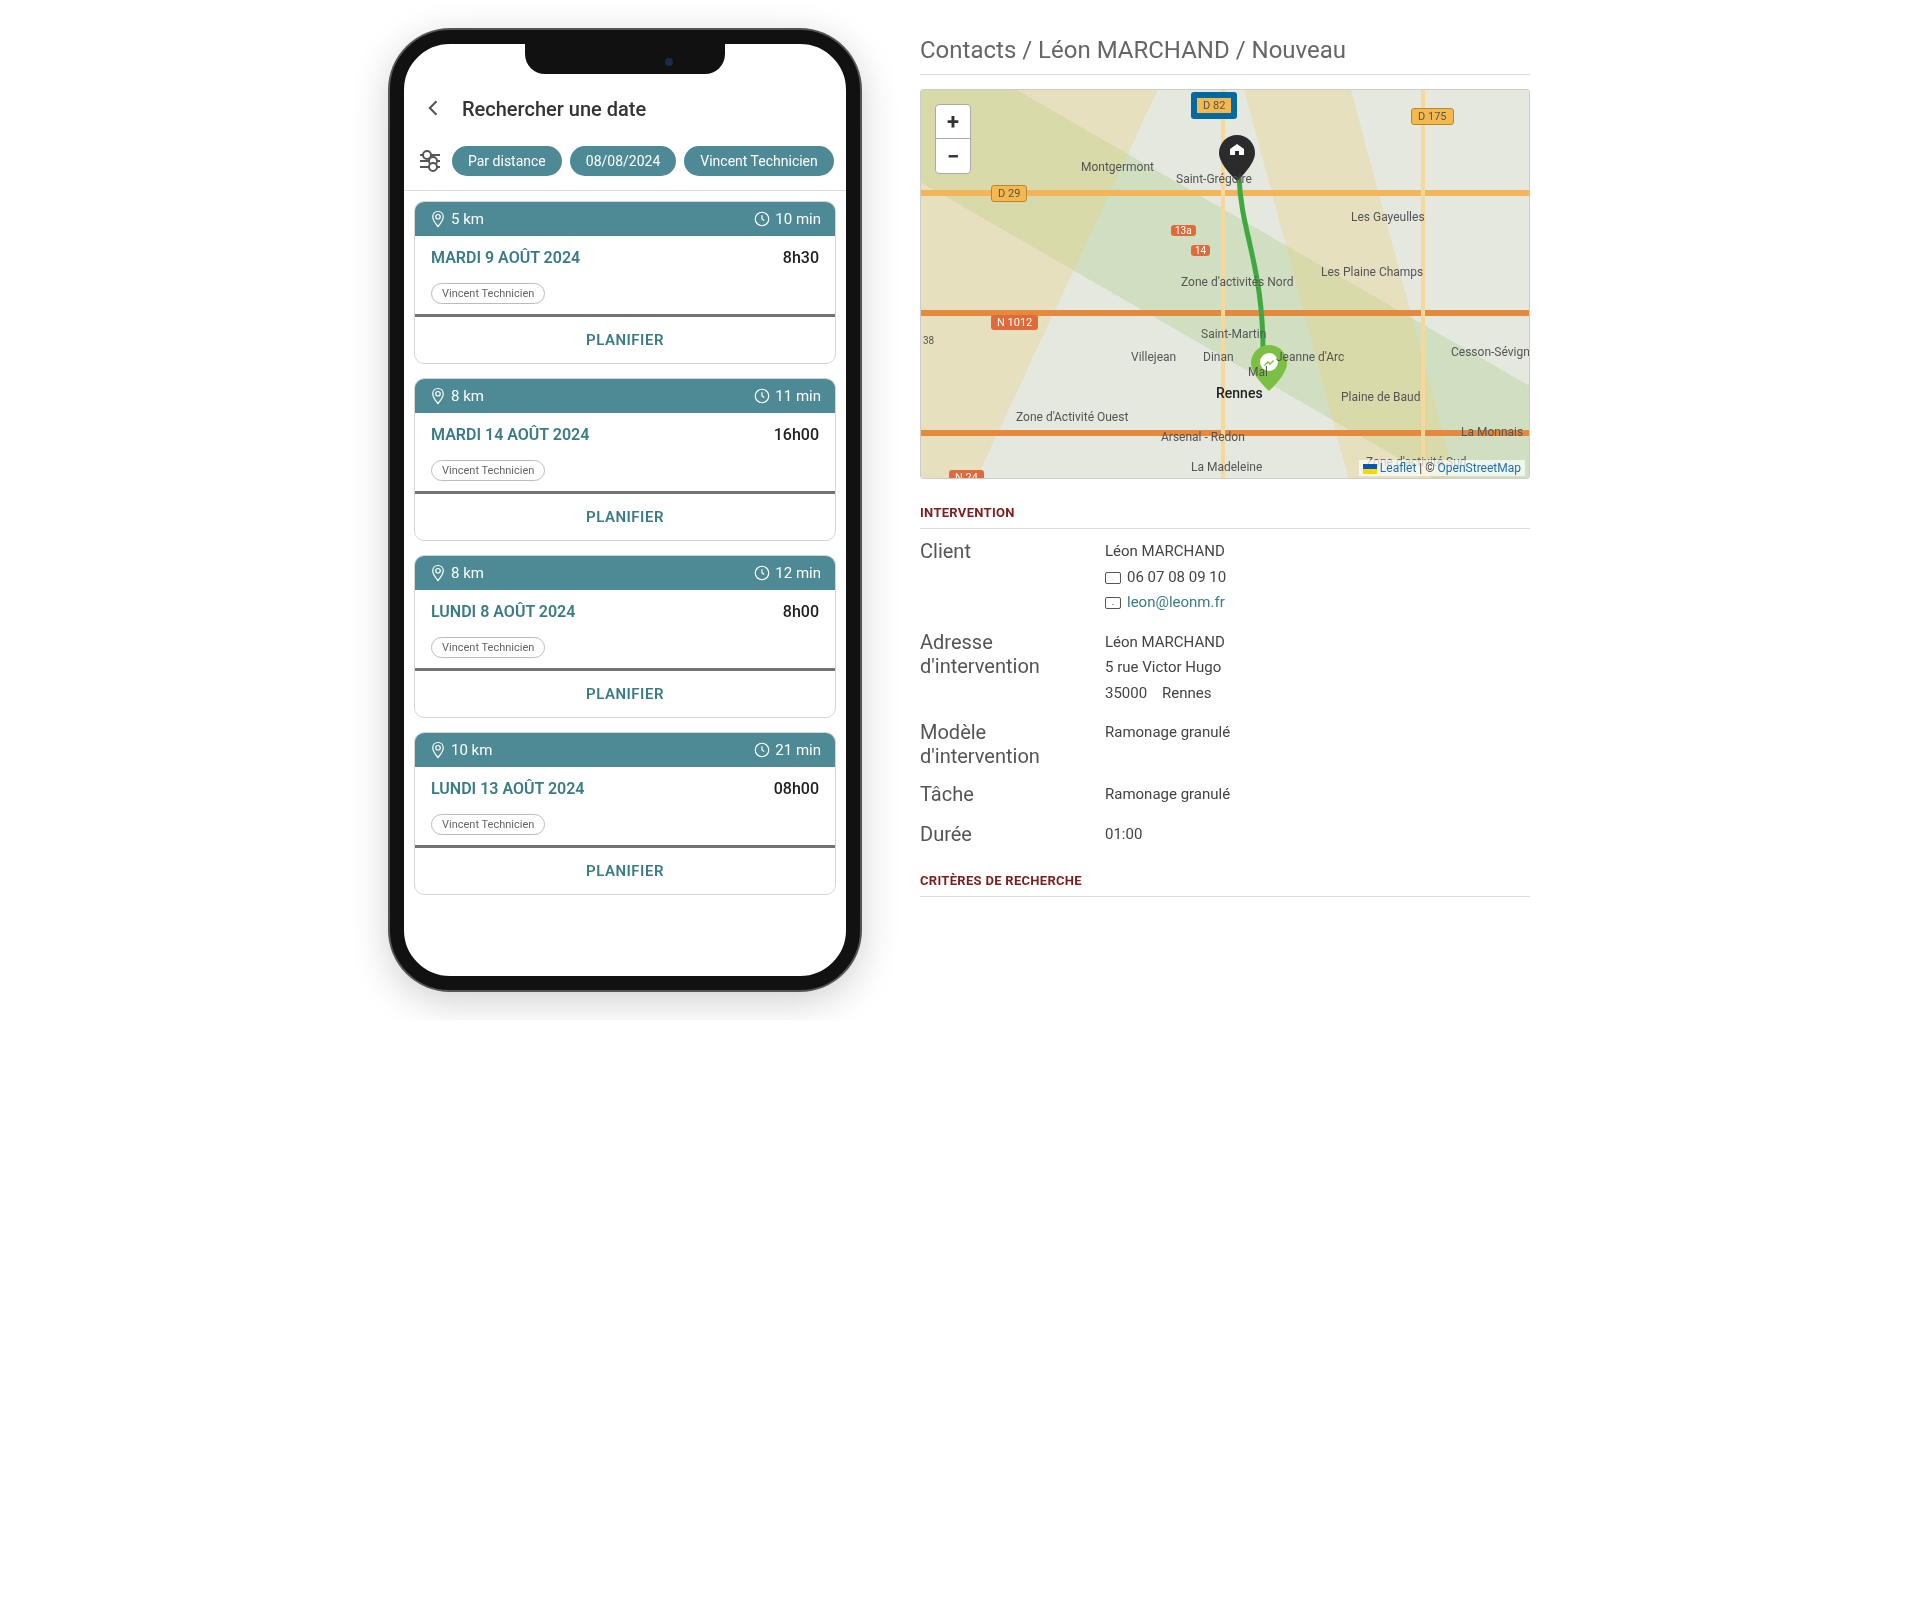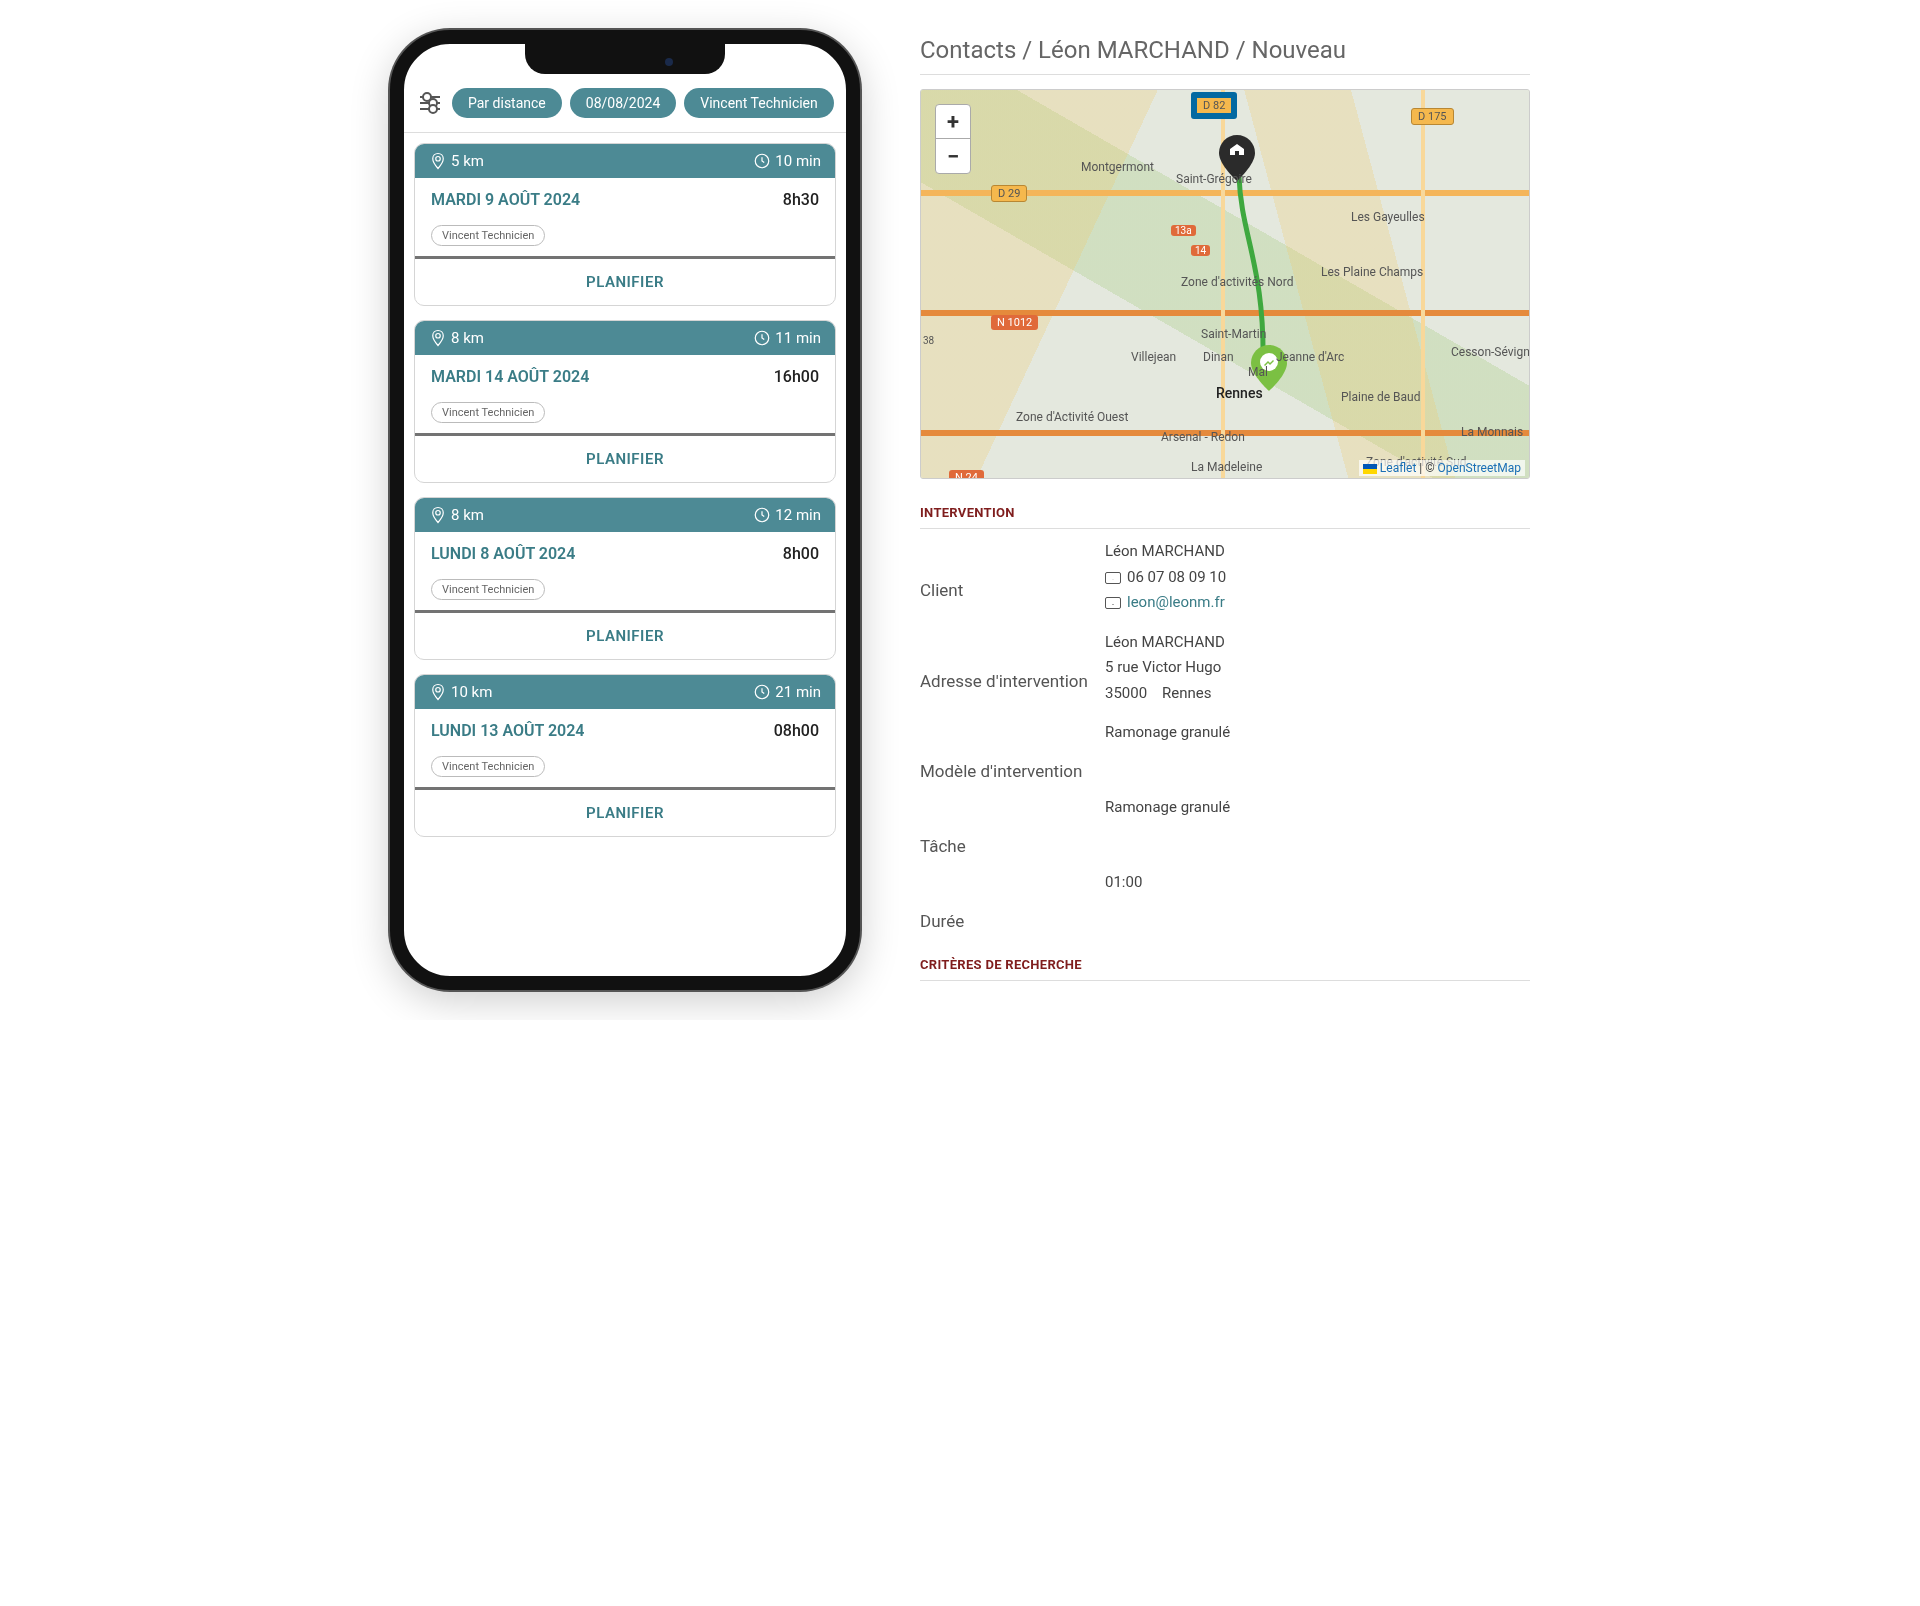--- a/index.html
+++ b/index.html
@@ -131,37 +131,45 @@
   }
   .map-attr a { color: #1a6fb5; text-decoration: none; cursor: pointer; }
   .flag { display: inline-block; width: 14px; height: 10px; background: linear-gradient(to bottom, #0057b7 0 50%, #ffd700 50% 100%); margin-right: 3px; vertical-align: middle; }
   
   .section-title {
     font-weight: 700; font-size: 13px; color: #7f1d1d; letter-spacing: 0.3px;
     margin-top: 26px; padding-bottom: 8px; border-bottom: 1px solid #ddd;
   }
   .info-table { width: 100%; margin-top: 10px; }
   .info-row { display: flex; margin-bottom: 14px; }
-  .info-label { flex: 0 0 185px; color: #555; font-size: 17px; margin-top: 41px; }
+  .info-label { flex: 0 0 185px; color: #555; font-size: 20px; }
   .info-value { flex: 1; color: #444; font-size: 15px; line-height: 1.7; }
   .info-value .link { color: #3a7c86; cursor: pointer; }
   .envelope { display: inline-block; width: 16px; height: 12px; border: 1.5px solid #555; border-radius: 2px; position: relative; margin-right: 6px; vertical-align: middle; }
   .envelope::after { content: ""; position: absolute; top: 0; left: 0; right: 0; height: 6px; border-bottom: 1.5px solid #555; clip-path: polygon(0 0, 50% 100%, 100% 0); }
   
   .icon-svg { width: 18px; height: 18px; }
 </style>
 </head>
 <body>
 
 <div class="container">
 
   <div class="phone-wrap">
     <div class="phone">
       <div class="notch"></div>
       <div class="phone-screen">
+        <div class="phone-header">
+          <span class="back-btn">
+            <svg class="icon-svg" viewBox="0 0 24 24" style="width:20px;height:20px">
+                <path d="M15 4l-8 8 8 8" fill="none" stroke="#555" stroke-width="2.5"></path>
+              </svg>
+          </span>
+          <span class="phone-title">Rechercher une date</span>
+        </div>
         <div class="filter-row">
           <div class="filter-icon">
               <span></span>
               <span></span>
               <span></span>
             </div>
           <div class="chip">Par distance</div>
           <div class="chip">08/08/2024</div>
           <div class="chip">Vincent Technicien</div>
         </div>

